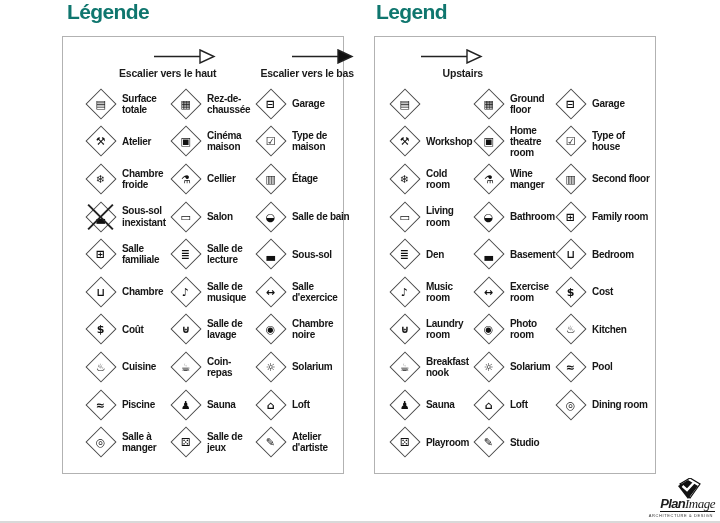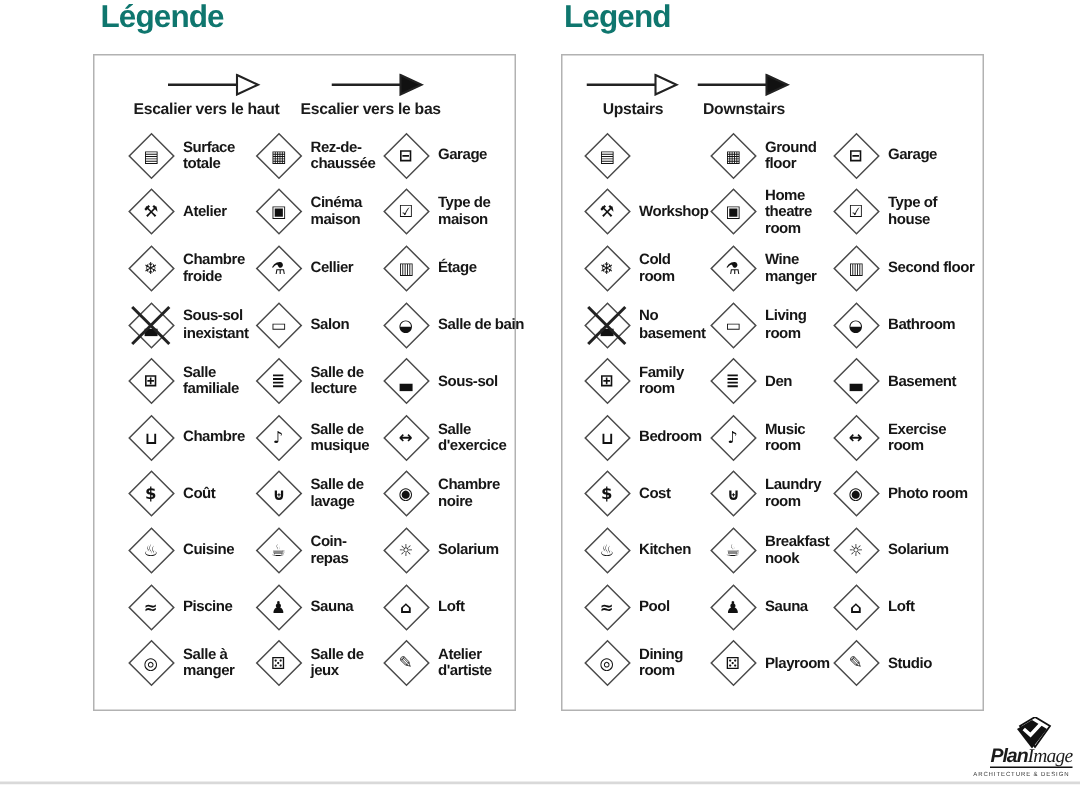--- a/index.html
+++ b/index.html
@@ -16,21 +16,21 @@
   #title-en{left:376px;}
   .panel{
     position:absolute;top:36px;width:282px;height:438px;
     border:1.5px solid #b2b2b2;background:#fff;box-sizing:border-box;
   }
   #panel-fr{left:62px;}
   #panel-en{left:374px;}
   .arrows{position:absolute;top:12px;display:flex;}
   #panel-fr .arrows{left:26px;gap:14px;}
   #panel-en .arrows{left:16px;gap:12px;}
-  .arrow-group{display:flex;flex-direction:column;align-items:center;}
+  .arrow-group{display:flex;flex-direction:column;align-items:flex-end;margin-left:30px;}
   .arrow-group svg{margin-left:10px;margin-bottom:3px;}
   #panel-en .arrow-group svg{margin-left:0;}
   .arrow-label{font-size:10.5px;font-weight:bold;letter-spacing:-0.2px;white-space:nowrap;}
   .grid{
     position:absolute;top:48px;left:0;right:0;display:grid;
     grid-auto-rows:37.6px;align-items:center;
   }
   #panel-fr .grid{padding-left:22px;grid-template-columns:85px 85px auto;}
   #panel-en .grid{padding-left:14px;grid-template-columns:84px 82px auto;}
   .cell{display:flex;align-items:center;gap:6px;}
@@ -337,27 +337,20 @@
 
 <div class="panel" id="panel-en">
   <div class="arrows">
       <div class="arrow-group">
         <svg width="62" height="15" viewBox="0 0 62 15">
           <line x1="0" y1="7.5" x2="46" y2="7.5" stroke="#222" stroke-width="1.6"></line>
           <polygon points="46,1 60,7.5 46,14" fill="#ffffff" stroke="#222" stroke-width="1.4"></polygon>
         </svg>
         <span class="arrow-label">Upstairs</span>
       </div>
-      <div class="arrow-group">
-        <svg width="62" height="15" viewBox="0 0 62 15">
-          <line x1="0" y1="7.5" x2="46" y2="7.5" stroke="#222" stroke-width="1.6"></line>
-          <polygon points="46,1 60,7.5 46,14" fill="#111" stroke="#222" stroke-width="1.4"></polygon>
-        </svg>
-        <span class="arrow-label">Downstairs</span>
-      </div>
     </div>
   <div class="grid">
       <div class="cell">
         <span class="dia-wrap">
           <span class="diamond">
             <span class="glyph">▤</span>
           </span>
         </span>
       </div>
       <div class="cell">
@@ -416,30 +409,20 @@
         </span>
         <span class="item-label">Wine manger</span>
       </div>
       <div class="cell">
         <span class="dia-wrap">
           <span class="diamond">
             <span class="glyph">▥</span>
           </span>
         </span>
         <span class="item-label">Second floor</span>
-      </div>
-      <div class="cell">
-        <span class="dia-wrap">
-          <span class="diamond">
-            <span class="glyph">▃</span>
-          </span>
-          <span class="crossline a"></span>
-          <span class="crossline b"></span>
-        </span>
-        <span class="item-label">No basement</span>
       </div>
       <div class="cell">
         <span class="dia-wrap">
           <span class="diamond">
             <span class="glyph">▭</span>
           </span>
         </span>
         <span class="item-label">Living room</span>
       </div>
       <div class="cell">

